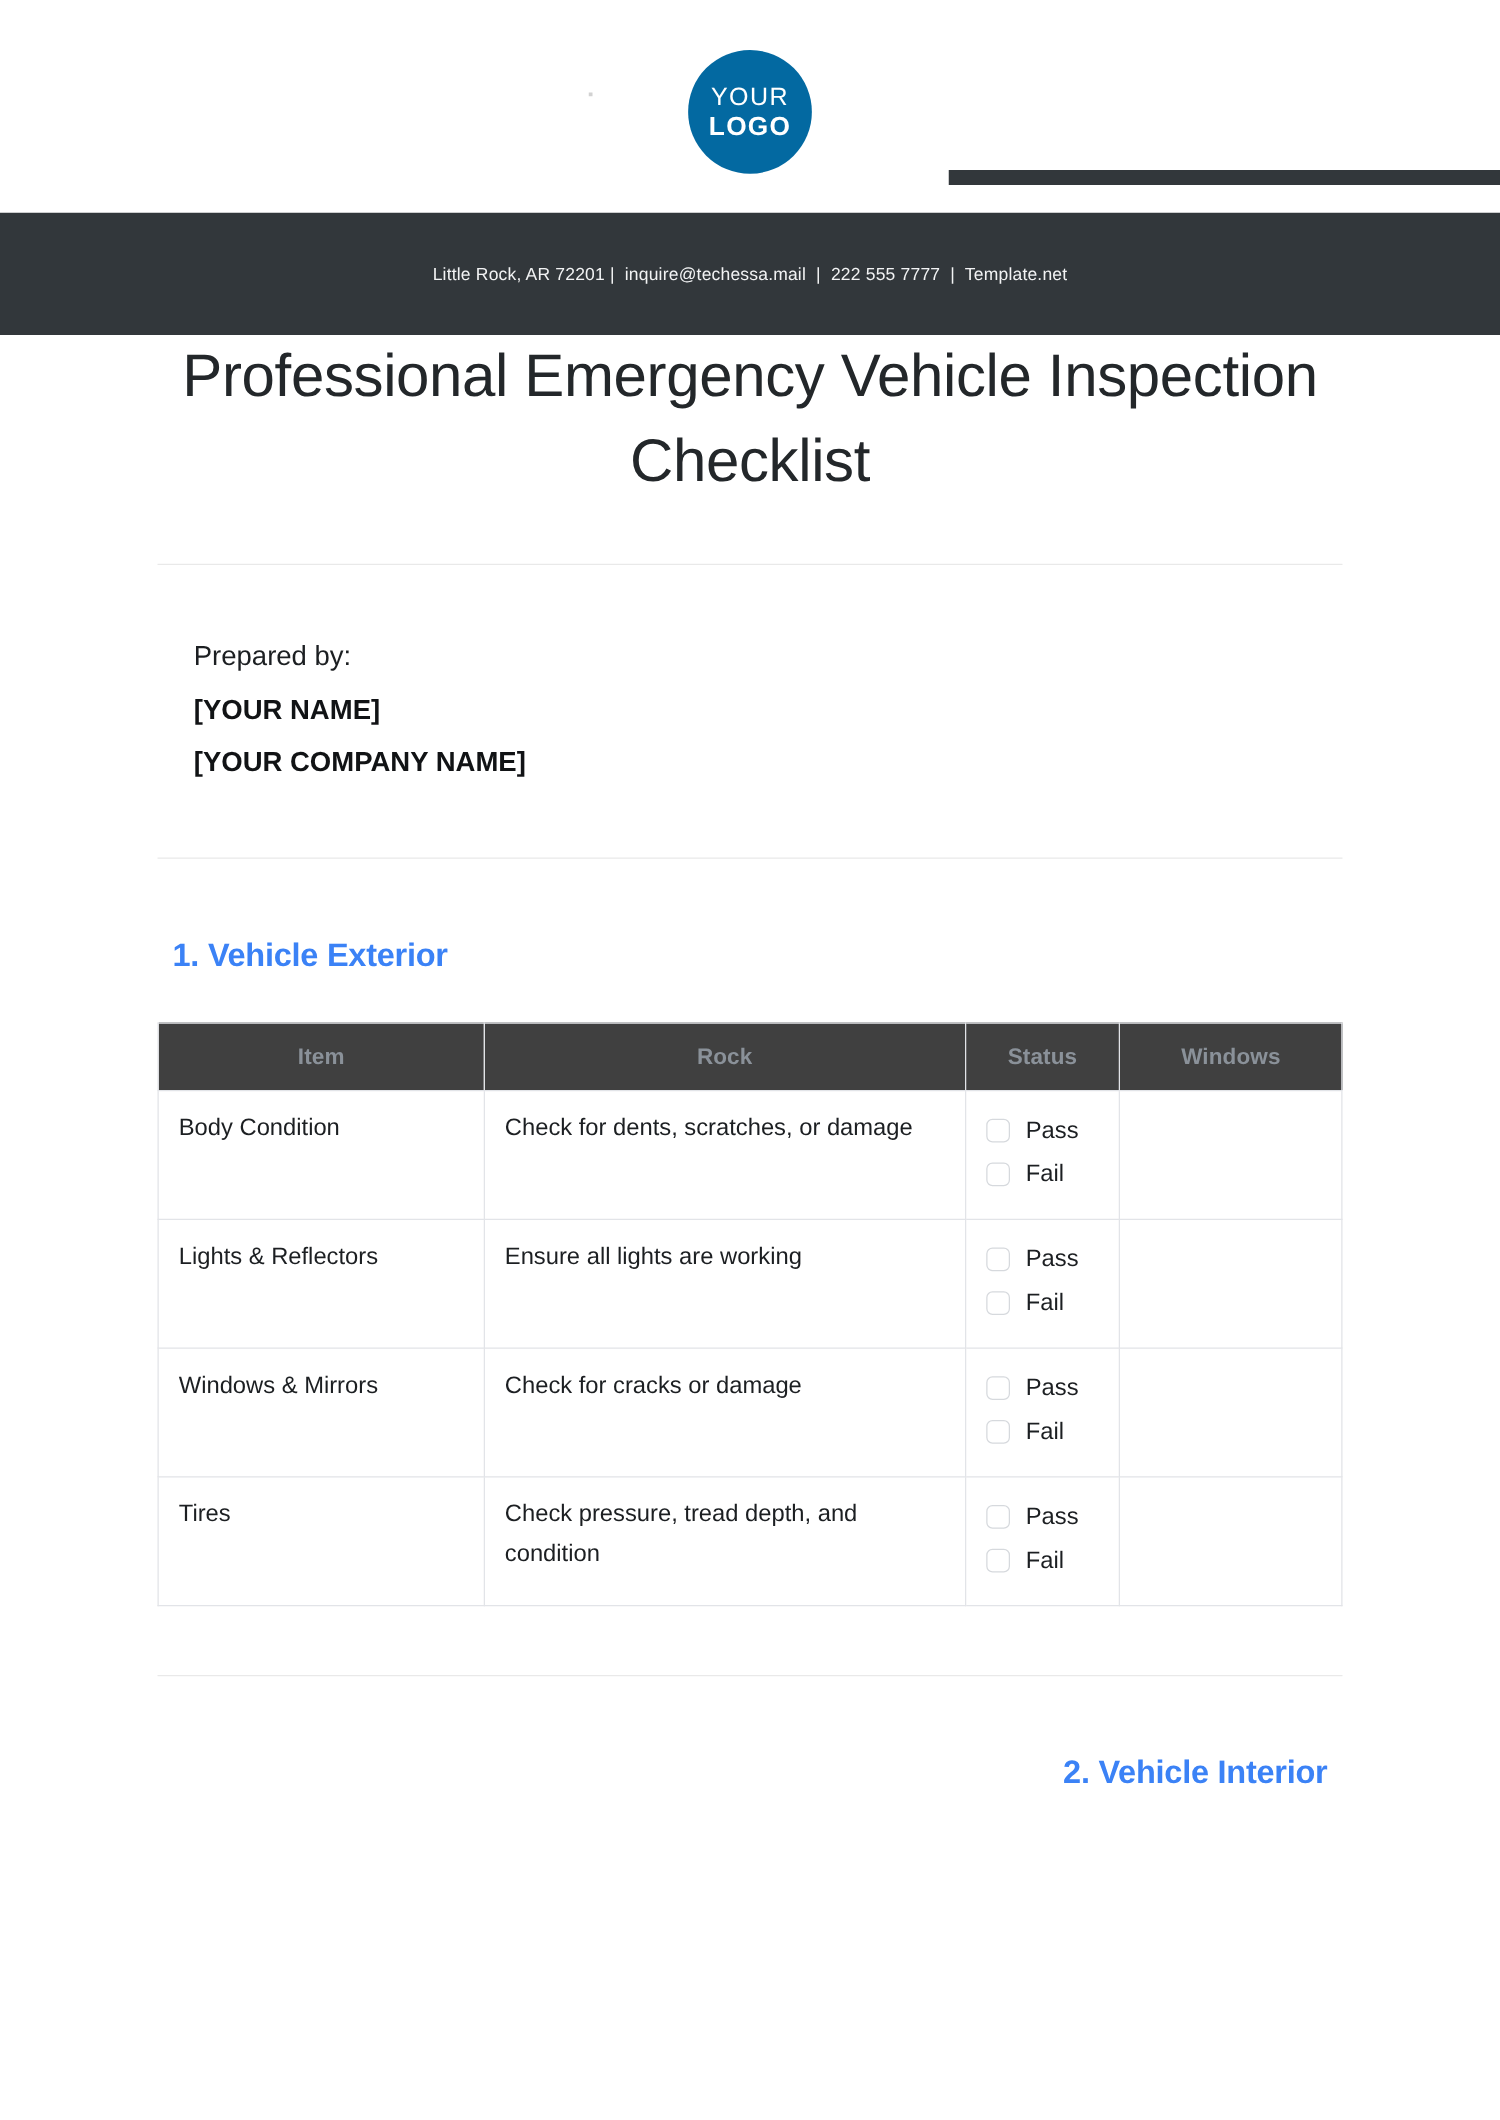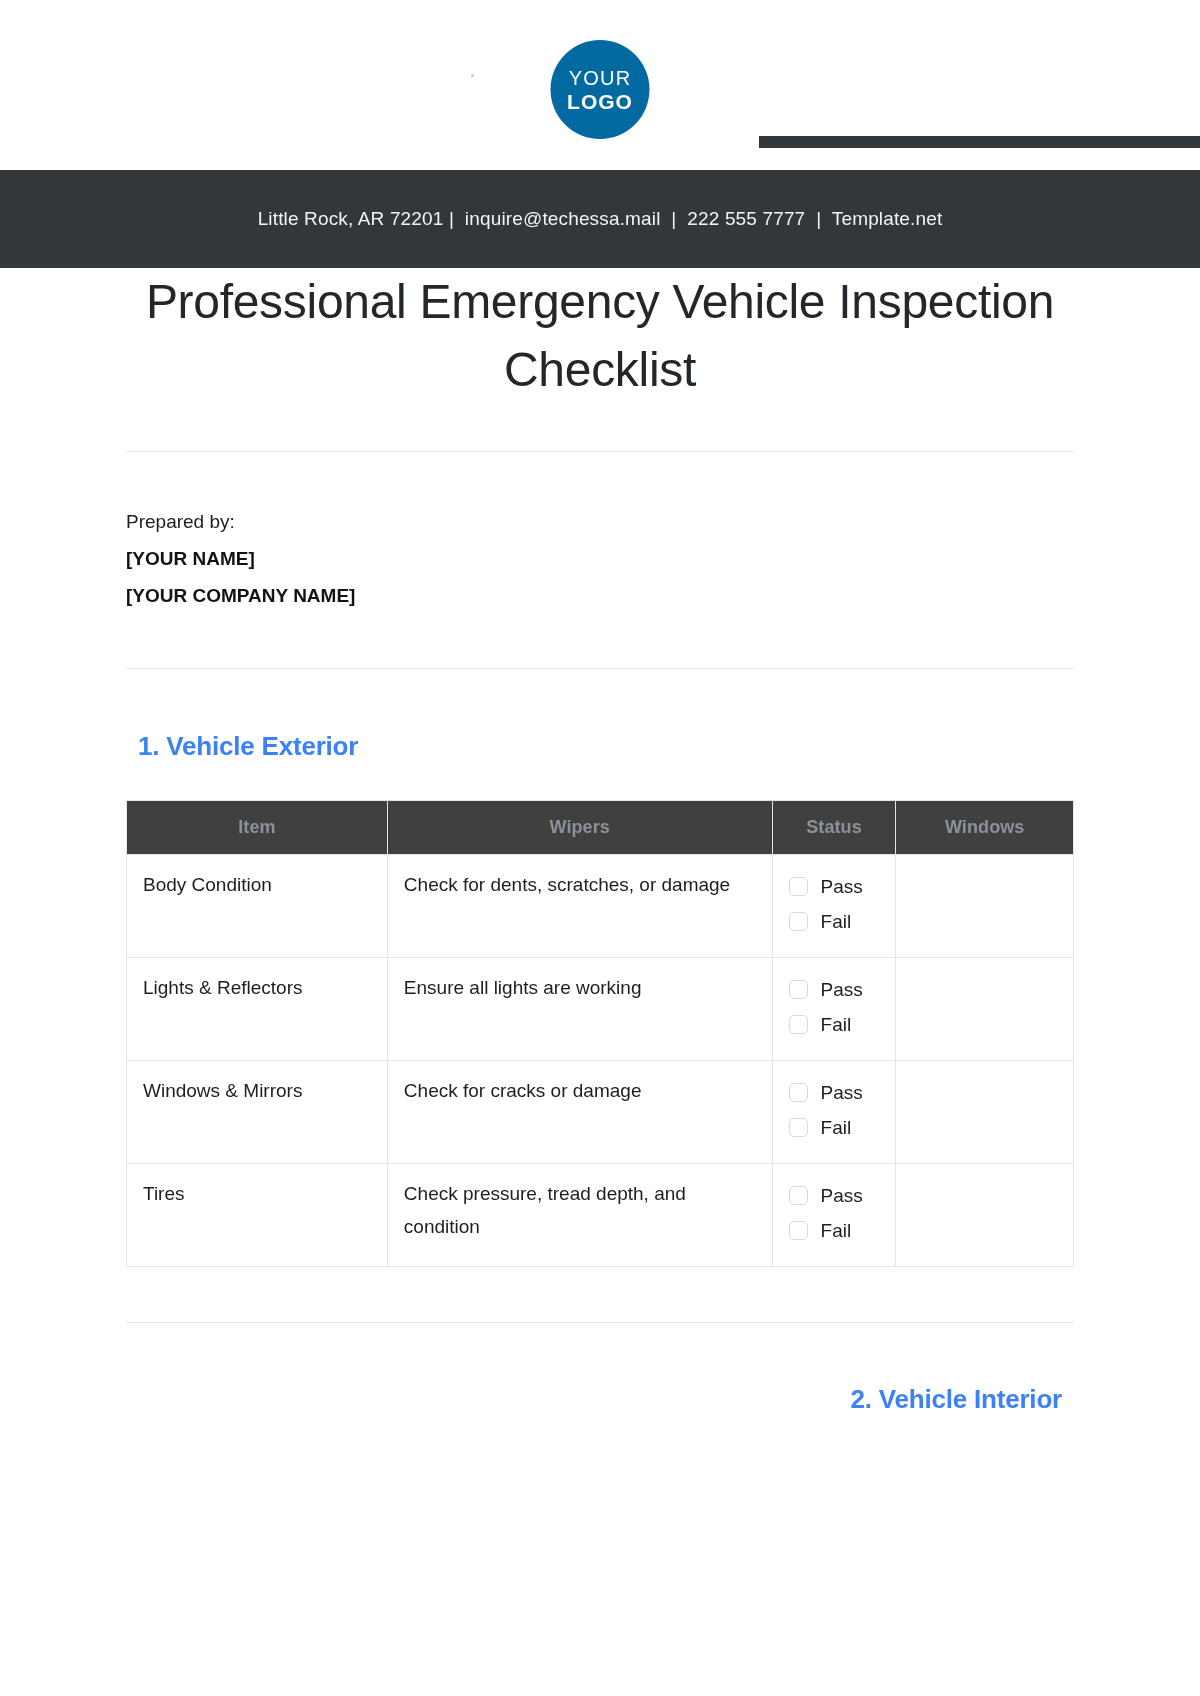--- a/index.html
+++ b/index.html
@@ -71,21 +71,21 @@
   
   .contact-bar {
     height: 98px;
     background: #32373b;
     display: flex;
     align-items: center;
     justify-content: center;
   }
   .contact-text {
     color: #f2f3f4;
-    font-size: 19px;
+    font-size: 14px;
     letter-spacing: 0.15px;
     white-space: pre;
   }
 
   
   .page {
     padding: 0 126px;
   }
   .doc-title {
     margin: 0;
@@ -99,22 +99,23 @@
   .rule {
     height: 1px;
     background: #e9e9e9;
     margin: 0;
   }
   .rule-title { margin-top: 47px; }
 
   .prepared {
     padding-top: 52px;
     padding-bottom: 0;
-    font-size: 19px;
+    font-size: 22px;
     line-height: 1.93;
+    margin-left: 29px;
   }
   .prepared .label { font-weight: 400; color: #1c1f22; }
   .prepared .value { font-weight: 700; color: #111315; }
 
   .rule-prepared { margin-top: 54px; }
 
   .section-heading {
     margin: 12px;
     padding-top: 50px;
     font-size: 26px;
@@ -216,21 +217,21 @@
   <table class="checklist">
     <colgroup>
       <col class="c-item">
       <col class="c-check">
       <col class="c-status">
       <col class="c-comment">
     </colgroup>
     <thead>
       <tr>
         <th>Item</th>
-        <th>Wipers</th>
+        <th>Rock</th>
         <th>Status</th>
         <th>Windows</th>
       </tr>
     </thead>
     <tbody>
 
       <tr>
         <td>Body Condition</td>
         <td>Check for dents, scratches, or damage</td>
         <td class="status-cell">

